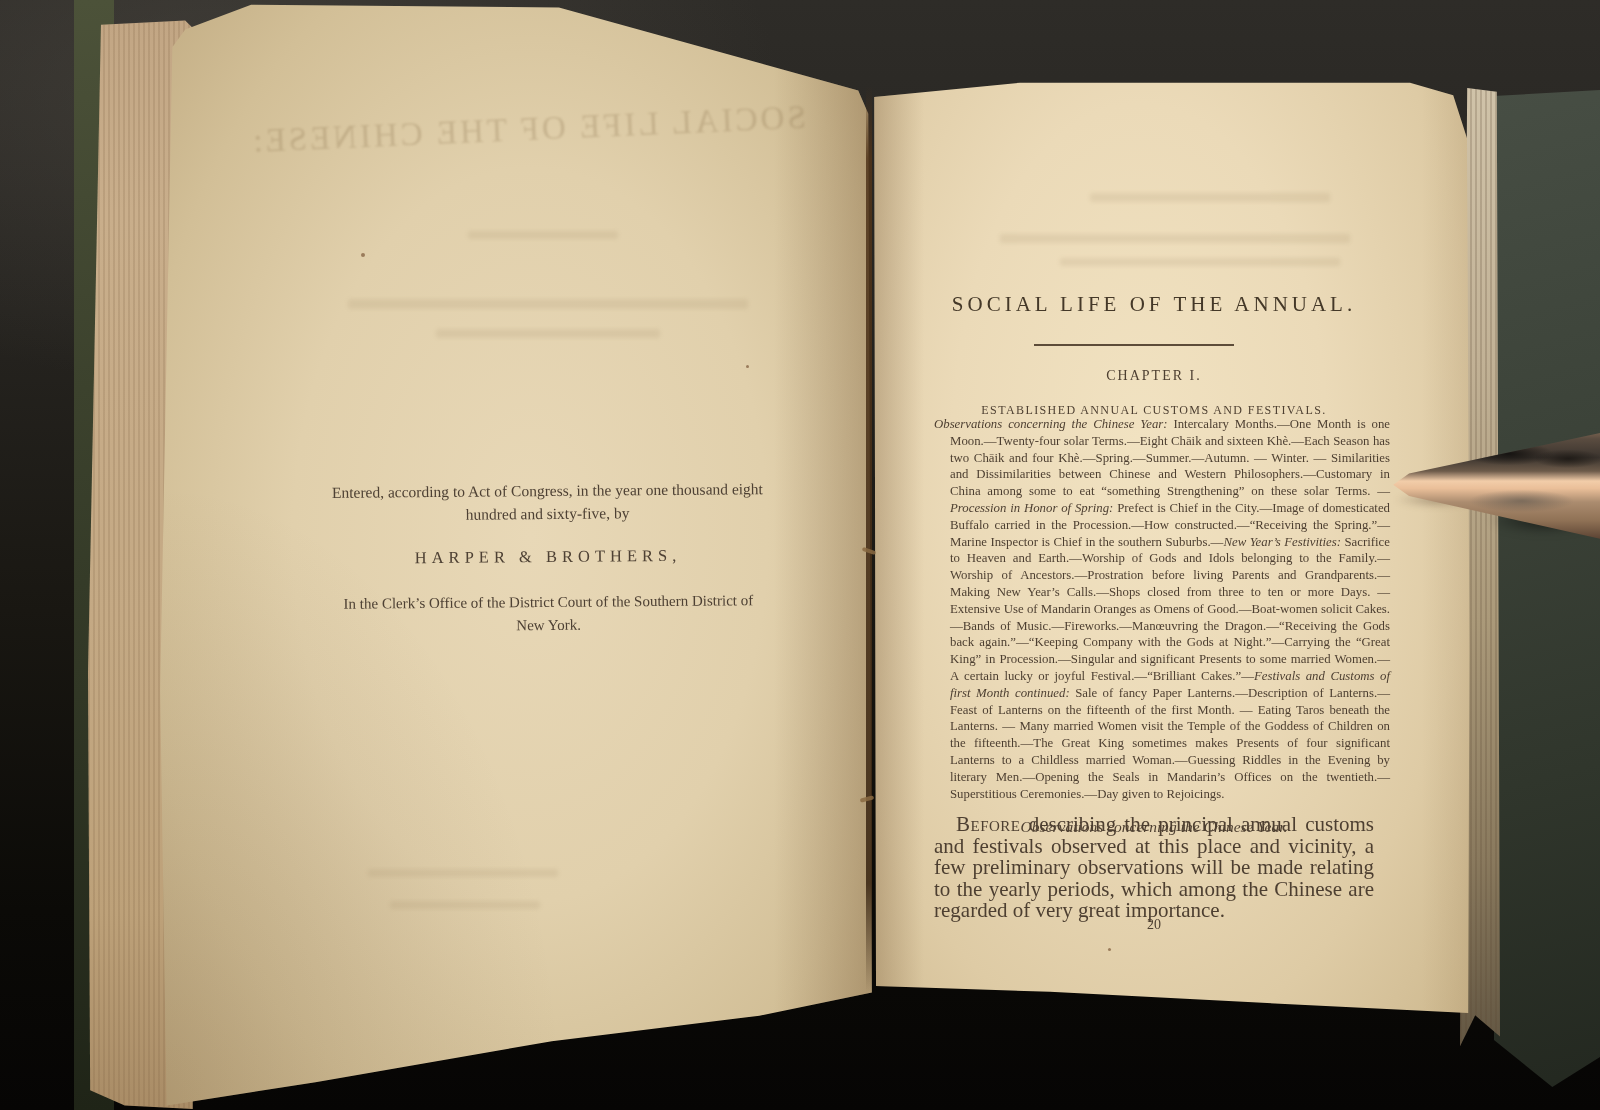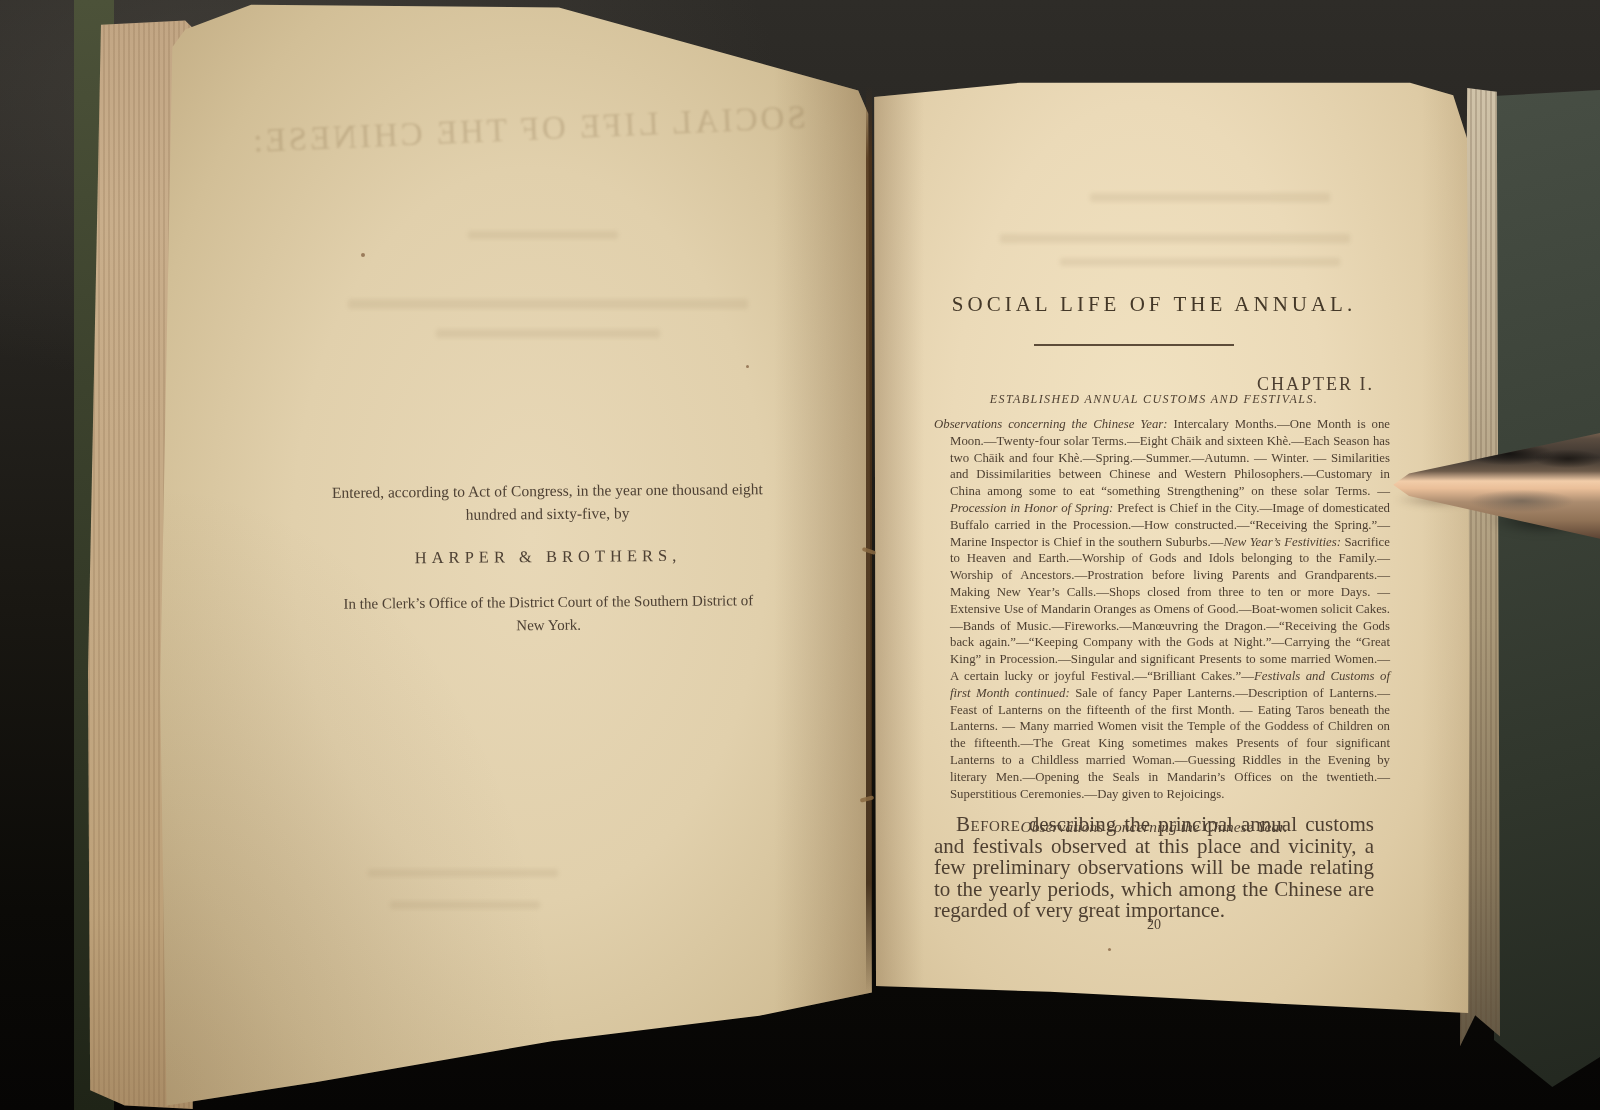--- a/index.html
+++ b/index.html
@@ -54,22 +54,22 @@
   
   .copyright-block{position:absolute;left:120px;top:476px;width:540px;color:#4e4134;
     text-align:center;transform:rotate(-0.5deg);}
   .cr-line{font-size:15.5px;line-height:23px;}
   .cr-publisher{font-size:16.5px;letter-spacing:5px;margin-top:22px;}
   .cr-office{font-size:15px;line-height:23px;margin-top:24px;}
   
   .rp-text{position:absolute;left:64px;width:440px;color:#4d3f31;}
   .running-title{top:216px;text-align:center;font-size:21px;letter-spacing:4px;color:#443828;}
   .title-rule{position:absolute;left:164px;top:268px;width:200px;height:2px;background:#5d4c39;}
-  .chapter-heading{top:298px;text-align:right;font-size:18px;letter-spacing:2px;}
-  .chapter-subheading{top:316px;text-align:center;font-size:12px;letter-spacing:1.4px;font-style:italic;}
+  .chapter-heading{top:292px;text-align:center;font-size:14px;letter-spacing:2px;}
+  .chapter-subheading{top:327px;text-align:center;font-size:12px;letter-spacing:1.4px;}
   .synopsis{top:340px;font-size:12.8px;line-height:16.8px;text-align:justify;
     padding-left:16px;text-indent:-16px;}
   .section-heading{top:742px;text-align:center;font-style:italic;font-size:15.5px;}
   .opening-para{top:738px;font-size:21px;line-height:21.6px;text-align:justify;text-indent:22px;}
   .lead-word{font-variant:small-caps;letter-spacing:0.5px;}
   .page-number{top:841px;text-align:center;font-size:14px;}
   
   .opener{position:absolute;left:1390px;top:424px;width:212px;height:124px;z-index:6;}
   .opener .blade{position:absolute;inset:0;
     clip-path:polygon(1.5% 49%,9% 40%,100% 7%,100% 93%,9% 58%);

